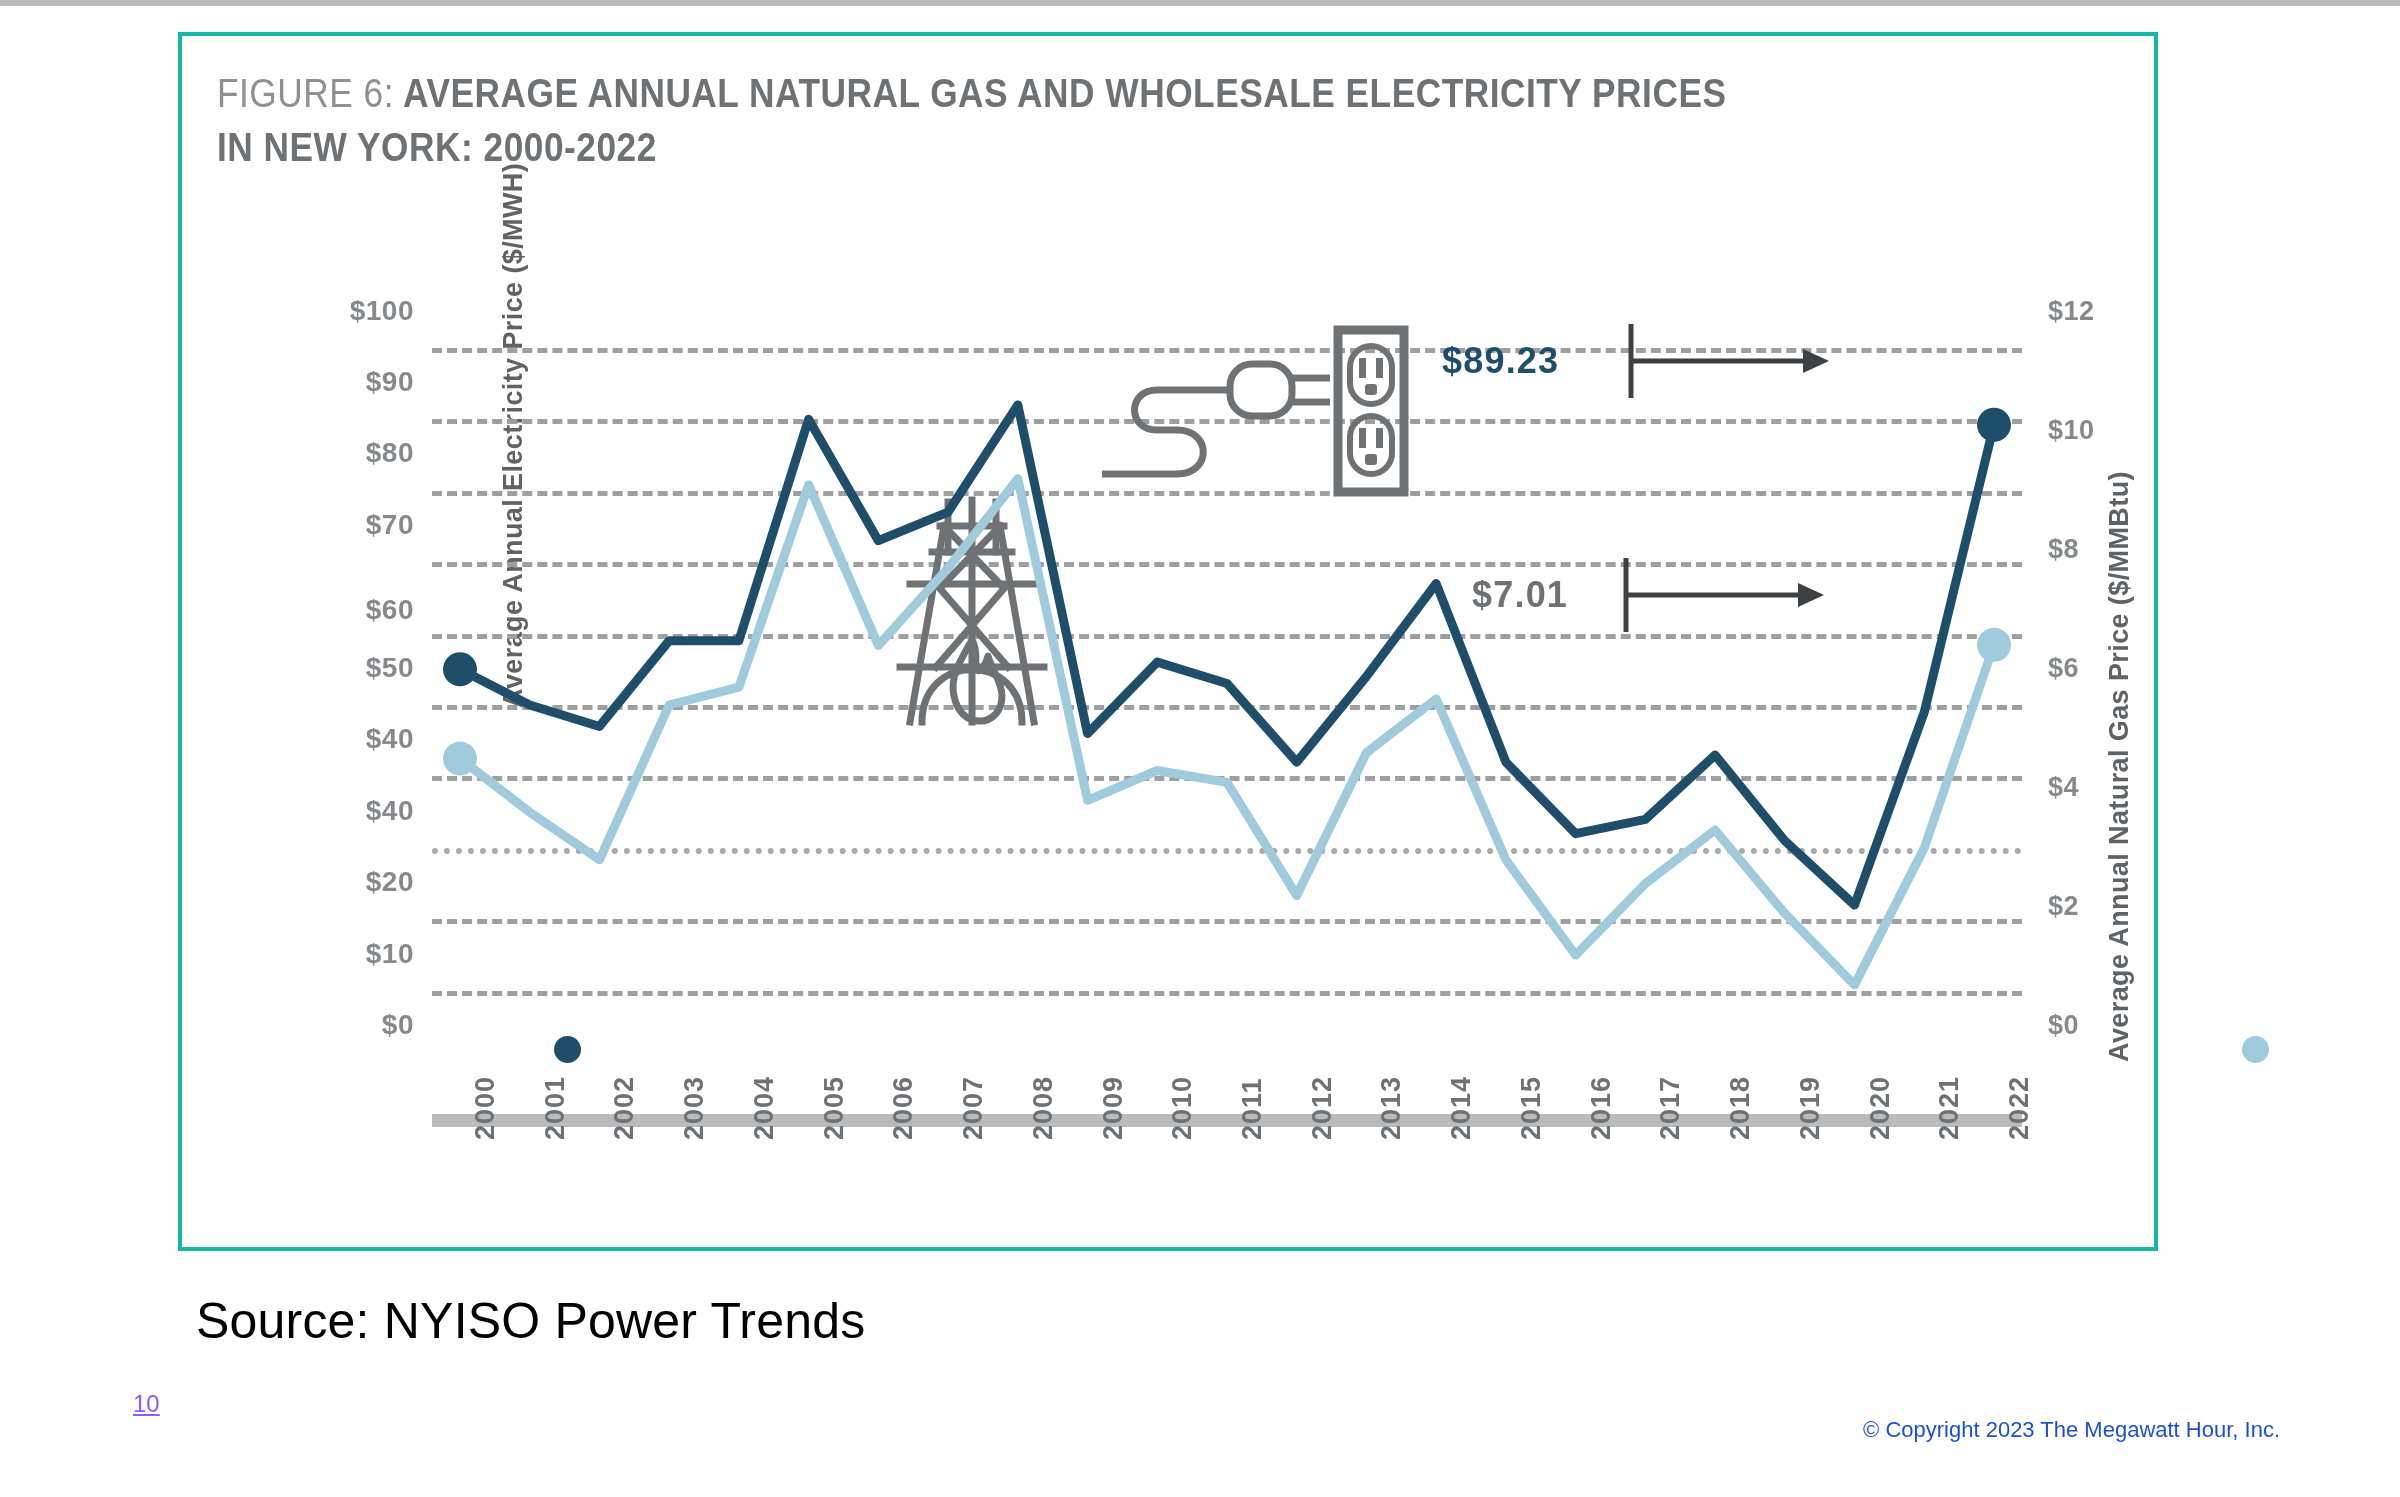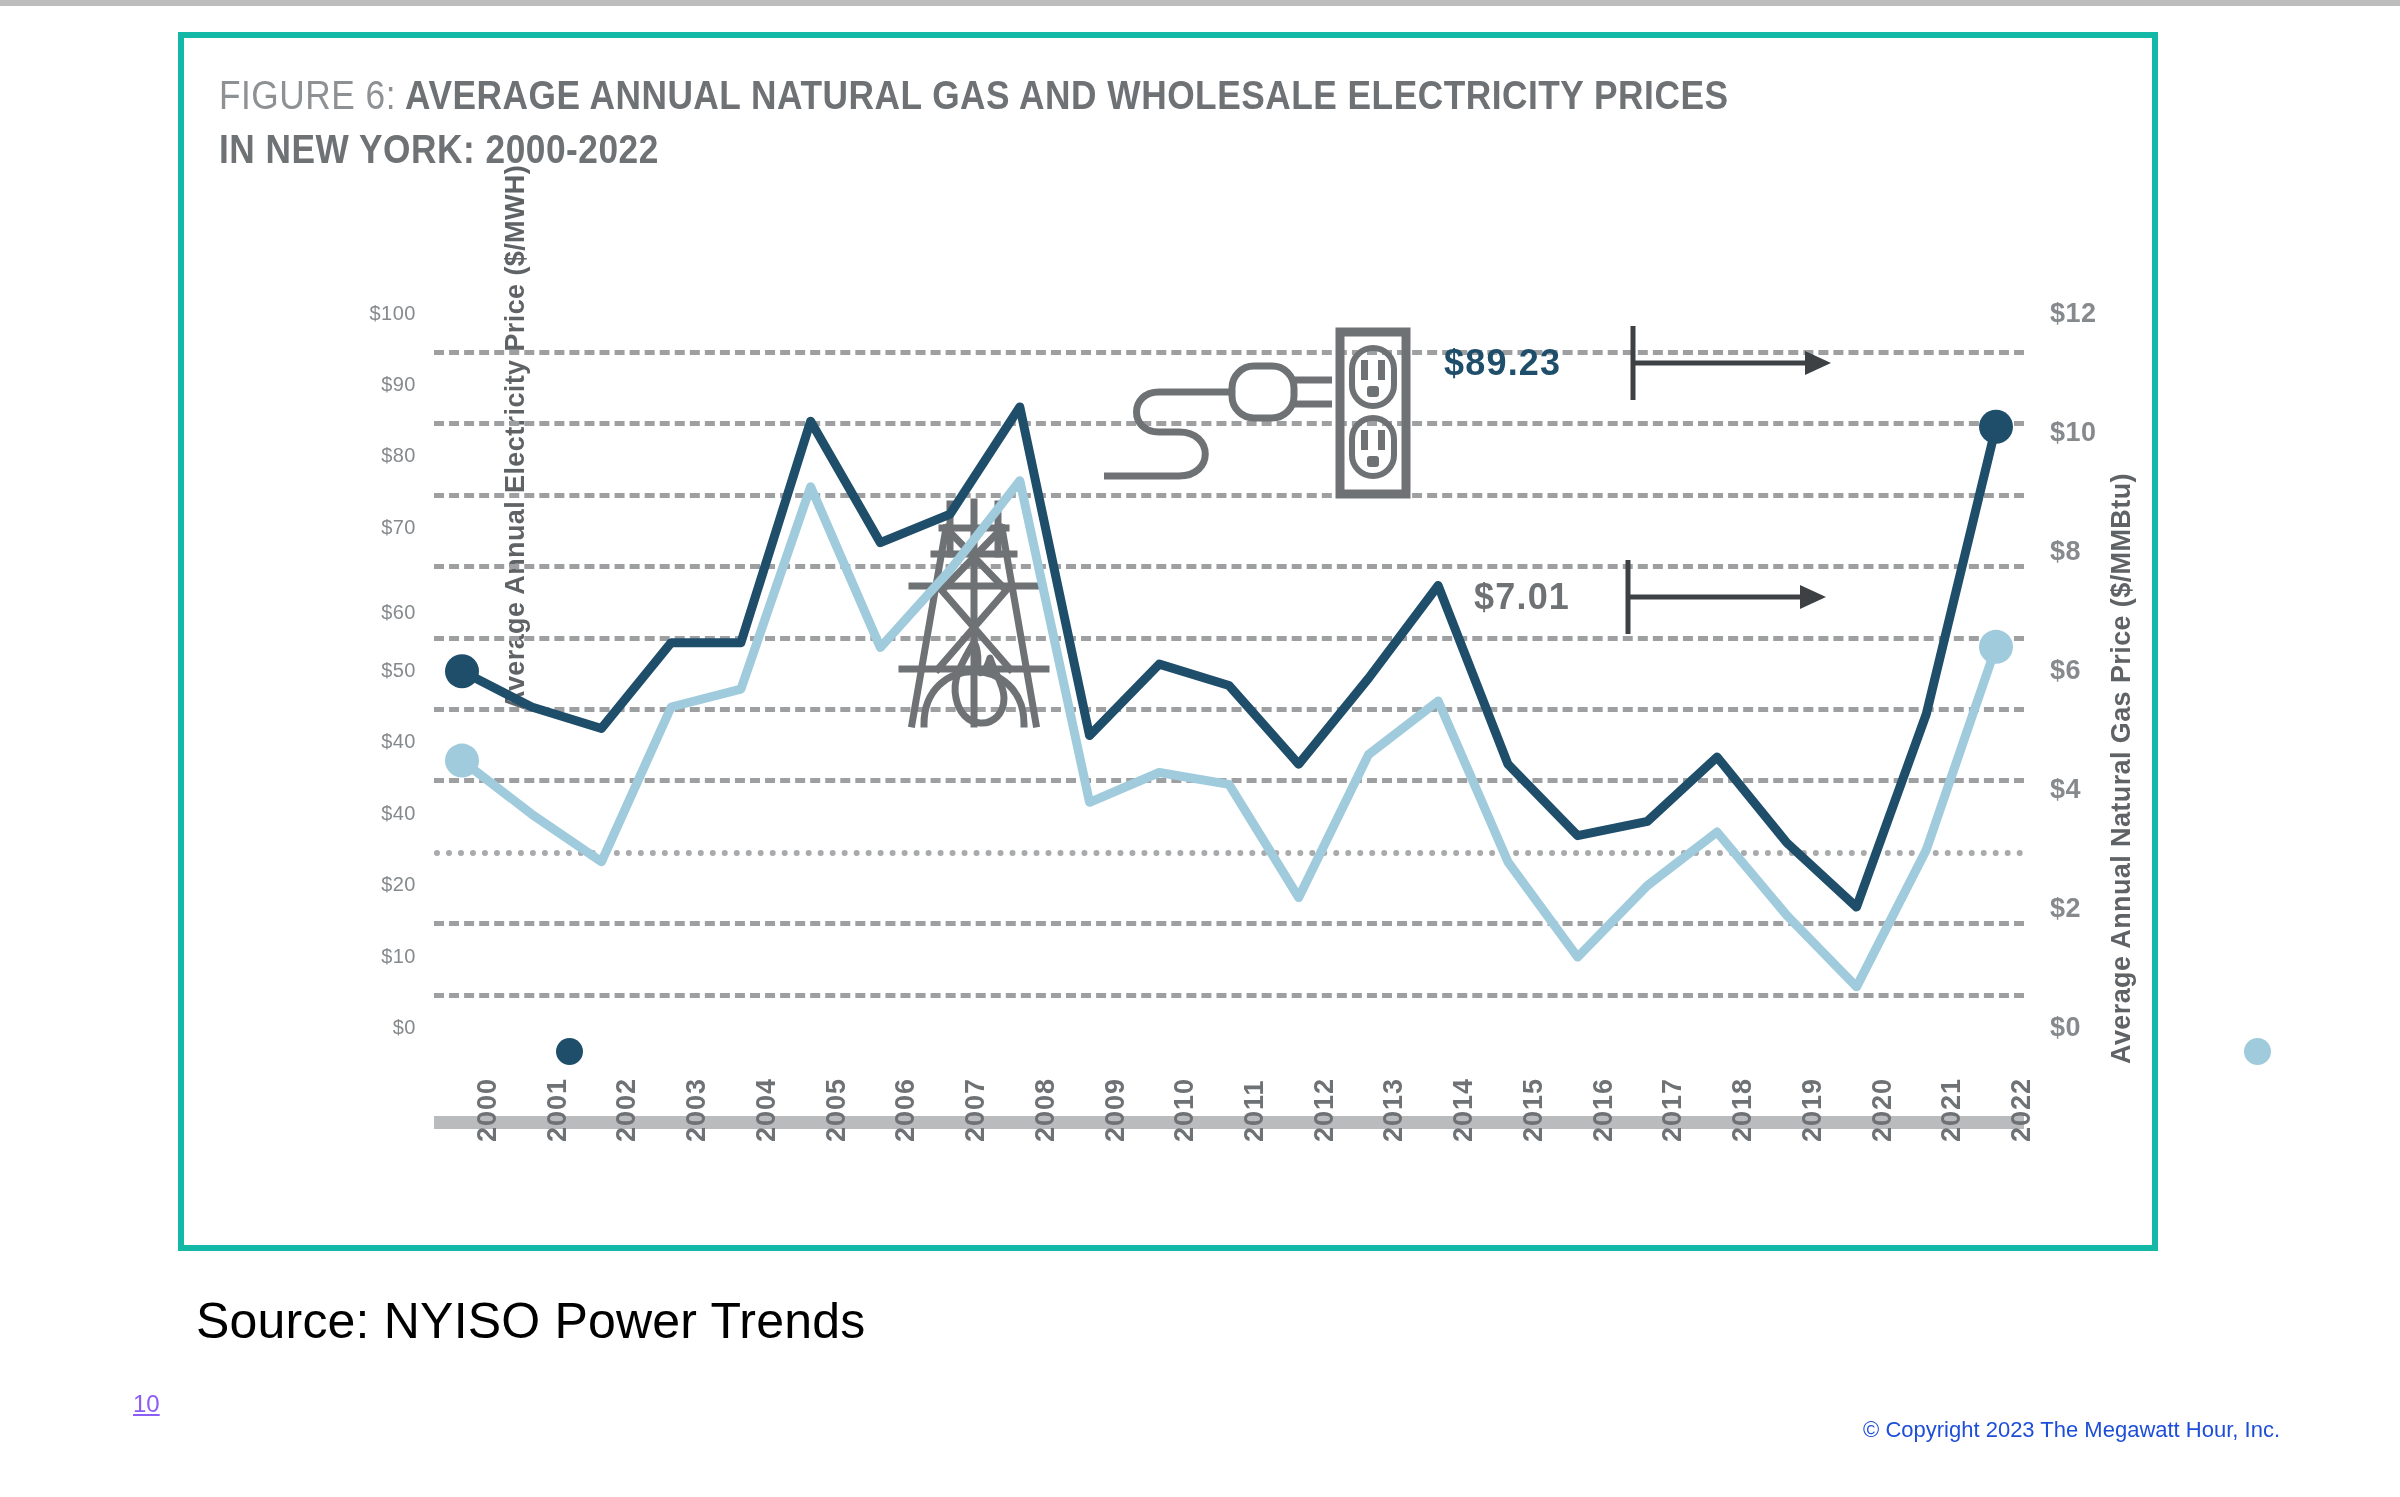--- a/index.html
+++ b/index.html
@@ -14,21 +14,21 @@
   .page-top-rule{
     position:absolute;left:0;top:0;width:2400px;height:6px;
     background:#bdbdbd;
   }
   
   .figure-card{
     position:absolute;
     left:178px;top:32px;
     width:1980px;height:1219px;
     background:#ffffff;
-    border:6px solid #14b8a6;
+    border:4px solid #14b8a6;
     box-sizing:border-box;
   }
   .fig-title{
     position:absolute;
     left:35px;top:30px;
     width:1880px;
     color:#6e7275;
     font-family:"Liberation Sans Narrow","Liberation Sans",sans-serif;
     font-weight:bold;
     font-size:41px;
@@ -59,22 +59,22 @@
   .gridline.dotted-dense{
     border-top:6px dotted #a8aaac;
   }
   .ytick-left{
     position:absolute;
     right:100%;
     margin-right:18px;
     transform:translateY(-50%);
     color:#868a8d;
     font-family:"Liberation Sans Narrow","Liberation Sans",sans-serif;
-    font-weight:normal;
-    font-size:20px;
+    font-weight:bold;
+    font-size:28px;
     letter-spacing:0.5px;
     white-space:nowrap;
   }
   .ytick-right{
     position:absolute;
     left:100%;
     margin-left:26px;
     transform:translateY(-50%);
     color:#868a8d;
     font-family:"Liberation Sans Narrow","Liberation Sans",sans-serif;

